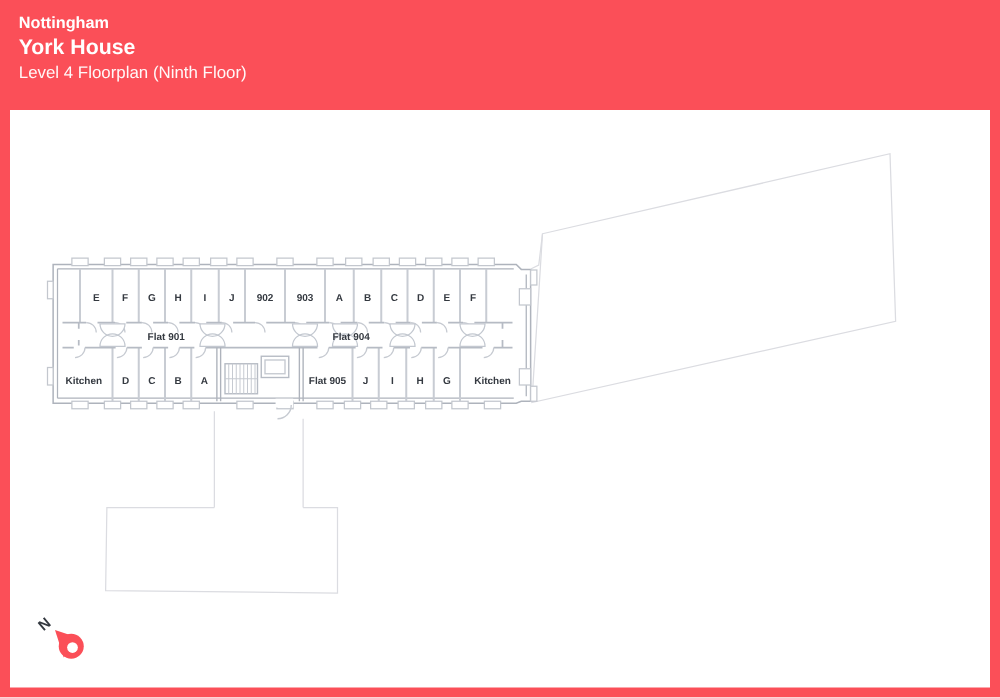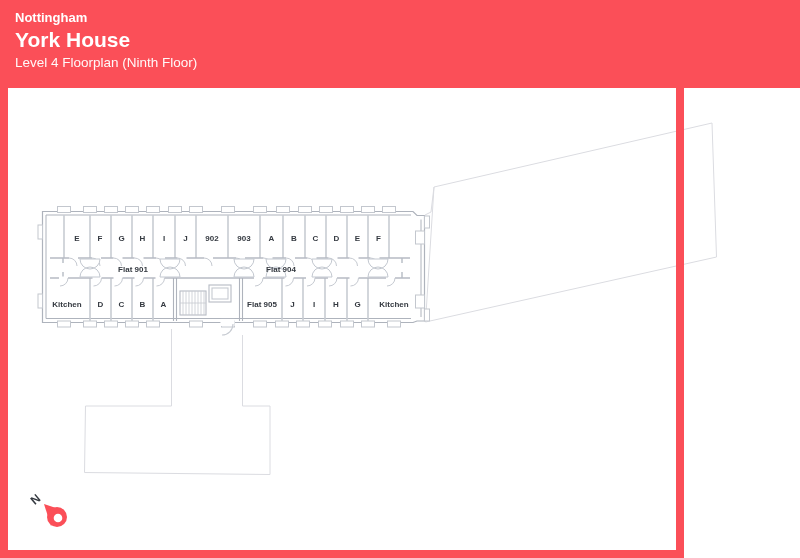--- a/index.html
+++ b/index.html
@@ -1,22 +1,22 @@
 <!DOCTYPE html>
 <html><head>
 <meta charset="utf-8">
 <style>
   html,body{margin:0;padding:0;width:800px;height:558px;background:#ffffff;overflow:hidden;
             font-family:"Liberation Sans", sans-serif;}
-  .stage{position:relative;width:684px;height:558px;background:#ffffff;}
+  .stage{position:relative;width:800px;height:558px;background:#ffffff;}
   .frame{position:absolute;inset:0;border:8px solid #FB4F58;pointer-events:none;z-index:30;}
   .header{position:absolute;top:0;left:0;width:800px;height:88px;background:#FB4F58;z-index:20;
           box-sizing:border-box;padding:11px 0 0 15px;}
   .header .city{font-size:13px;font-weight:bold;color:#ffffff;line-height:1.15;margin:0 0 2px 0;}
-  .header .building{font-size:21px;font-weight:bold;color:#ffffff;line-height:1.15;margin:0 0 3px 0;}
+  .header .building{font-size:17px;font-weight:bold;color:#ffffff;line-height:1.15;margin:0 0 3px 0;}
   .header .subtitle{font-size:13.5px;font-weight:normal;color:rgba(255,255,255,0.96);line-height:1.15;margin:0;}
   svg{position:absolute;left:0;top:0;z-index:10;}
   svg text{font-family:"Liberation Sans", sans-serif;font-weight:bold;fill:#343940;}
   .room-lbl{font-size:8px;text-anchor:middle;}
 </style>
 </head>
 <body>
 
 <div class="stage">
 

